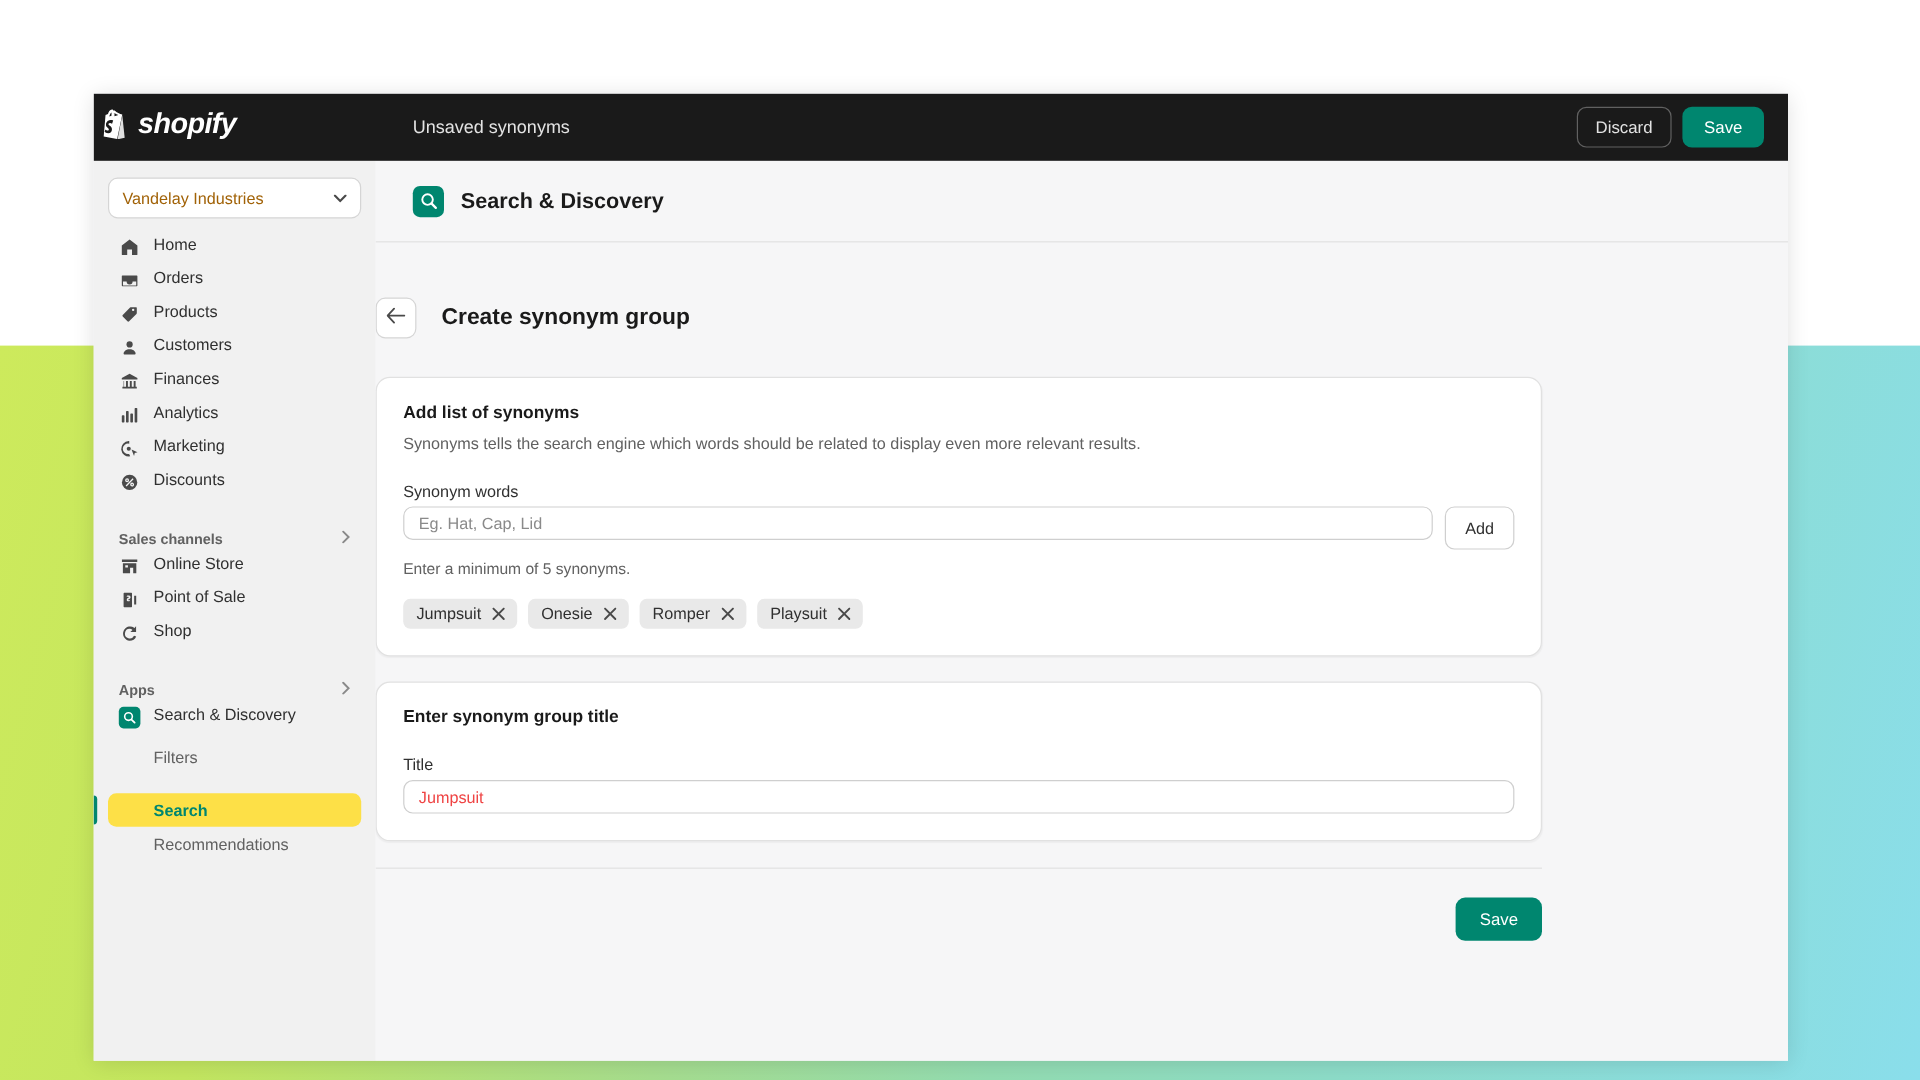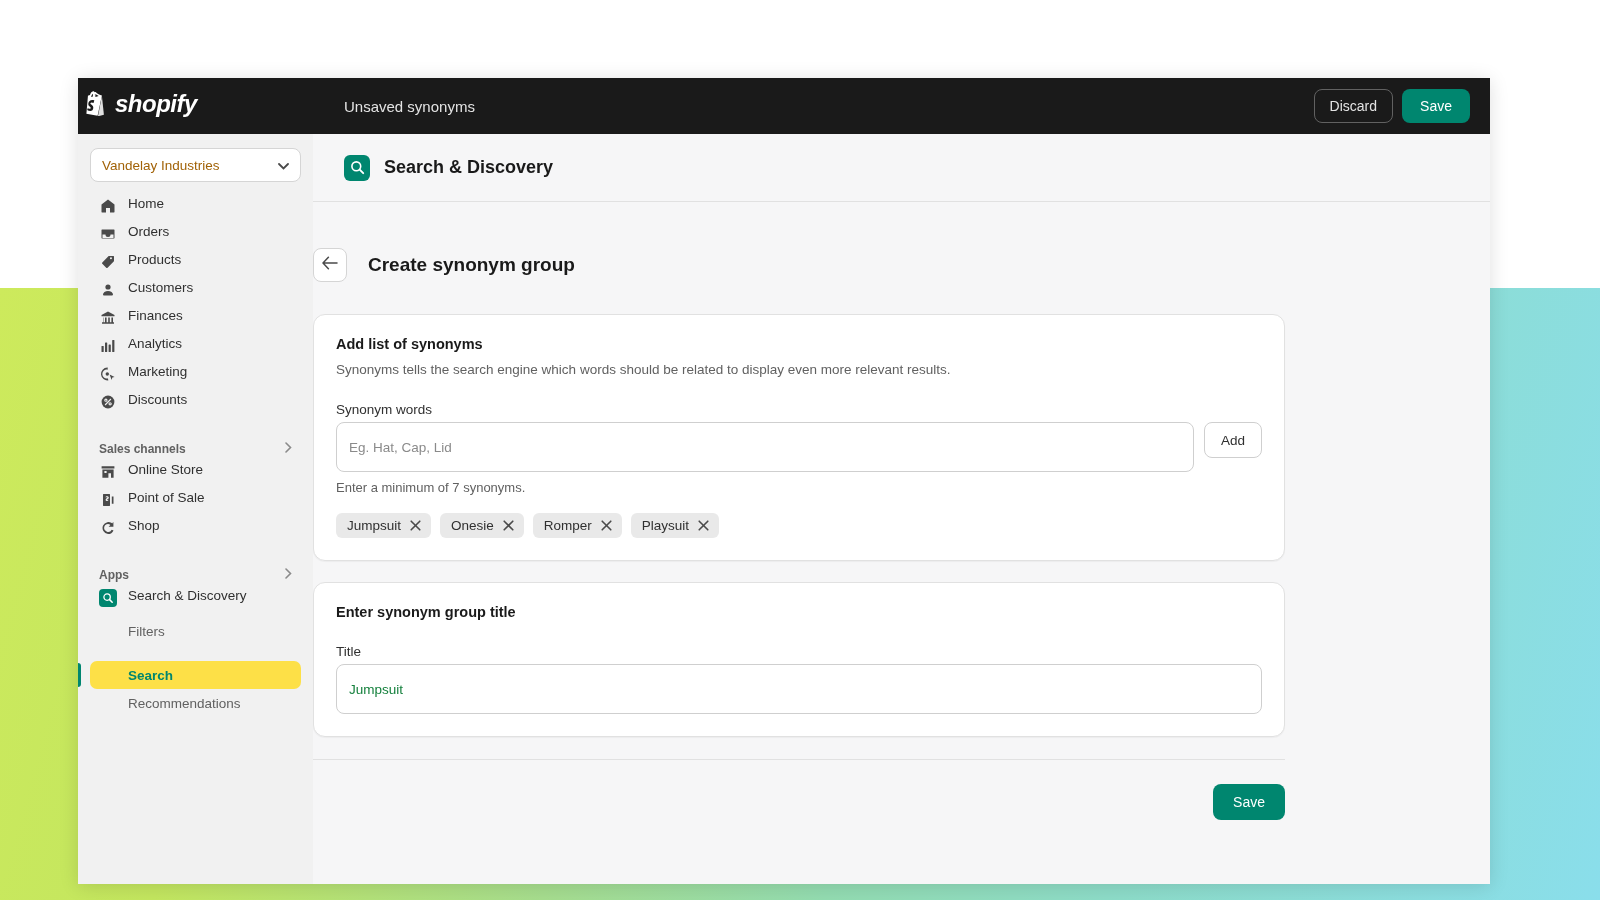--- a/index.html
+++ b/index.html
@@ -288,28 +288,28 @@
     font-size: 13.5px;
     color: #303030;
     margin-bottom: 5px;
   }
   .field-row {
     display: flex;
     gap: 10px;
   }
   .text-input {
     flex: 1;
-    height: 50px;
+    height: 28px;
     border: 1px solid #cfcfcf;
     border-radius: 8px;
     background: #ffffff;
     padding: 0 12px;
     font-size: 13.5px;
     font-family: inherit;
-    color: #15803d;
+    color: #ef4444;
     outline: none;
   }
   .text-input::placeholder { color: #8a8a8a; }
   .btn-add {
     width: 58px;
     height: 36px;
     border: 1px solid #cfcfcf;
     border-radius: 8px;
     background: #ffffff;
     font-size: 13.5px;
@@ -579,21 +579,21 @@
 
           <div class="card">
             <div class="card-title">Add list of synonyms</div>
             <div class="card-desc">Synonyms tells the search engine which words should be related to display even more relevant results.</div>
 
             <div class="field-label">Synonym words</div>
             <div class="field-row">
               <input class="text-input" type="text" placeholder="Eg. Hat, Cap, Lid" style="">
               <button class="btn-add">Add</button>
             </div>
-            <div class="help-text">Enter a minimum of 7 synonyms.</div>
+            <div class="help-text">Enter a minimum of 5 synonyms.</div>
 
             <div class="chips">
               <span class="chip">
                 <span>Jumpsuit</span>
                 <span class="chip-x">
                   <svg width="11" height="11" viewBox="0 0 11 11">
                       <path d="M1.2 1.2l8.6 8.6M9.8 1.2l-8.6 8.6" stroke="#4a4a4a" stroke-width="1.6" stroke-linecap="round"></path>
                     </svg>
                 </span>
               </span>

